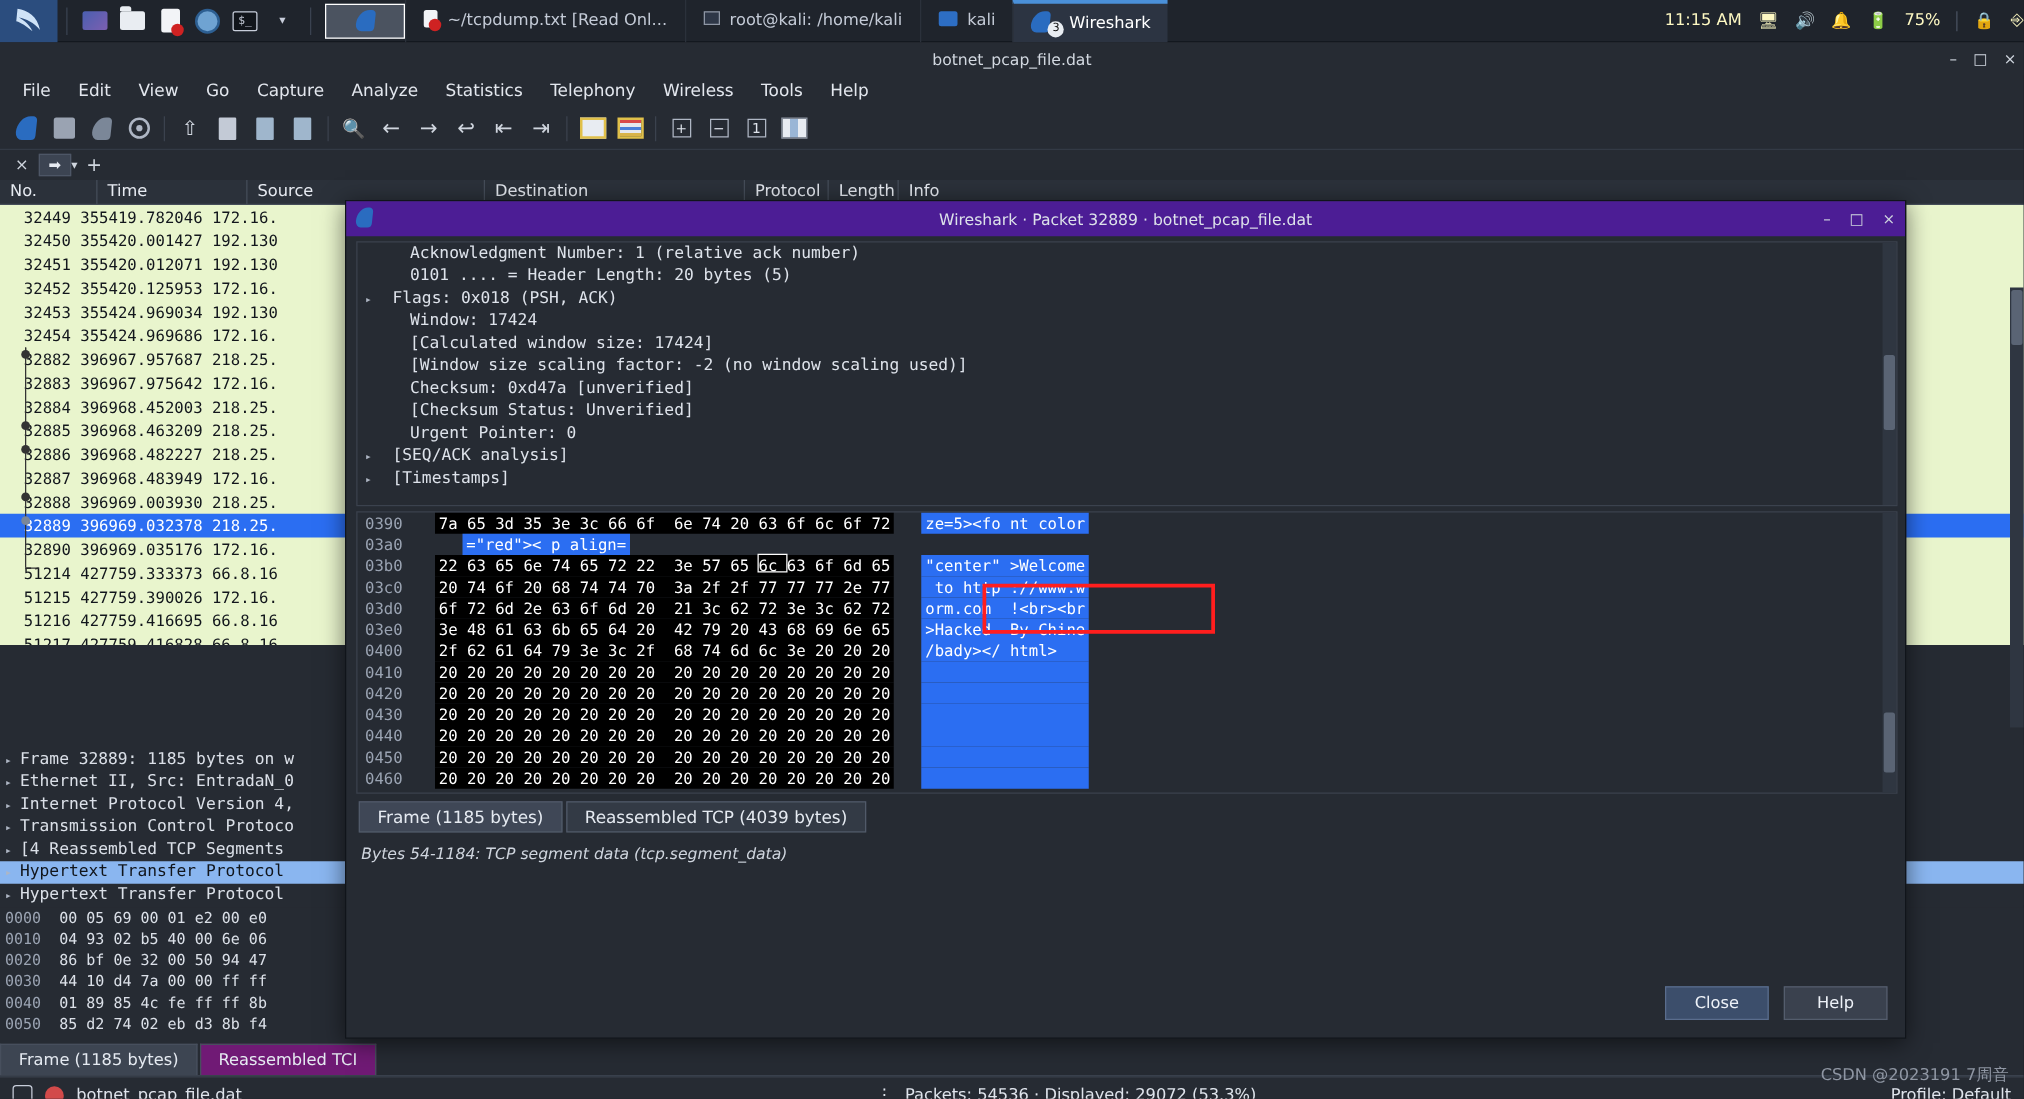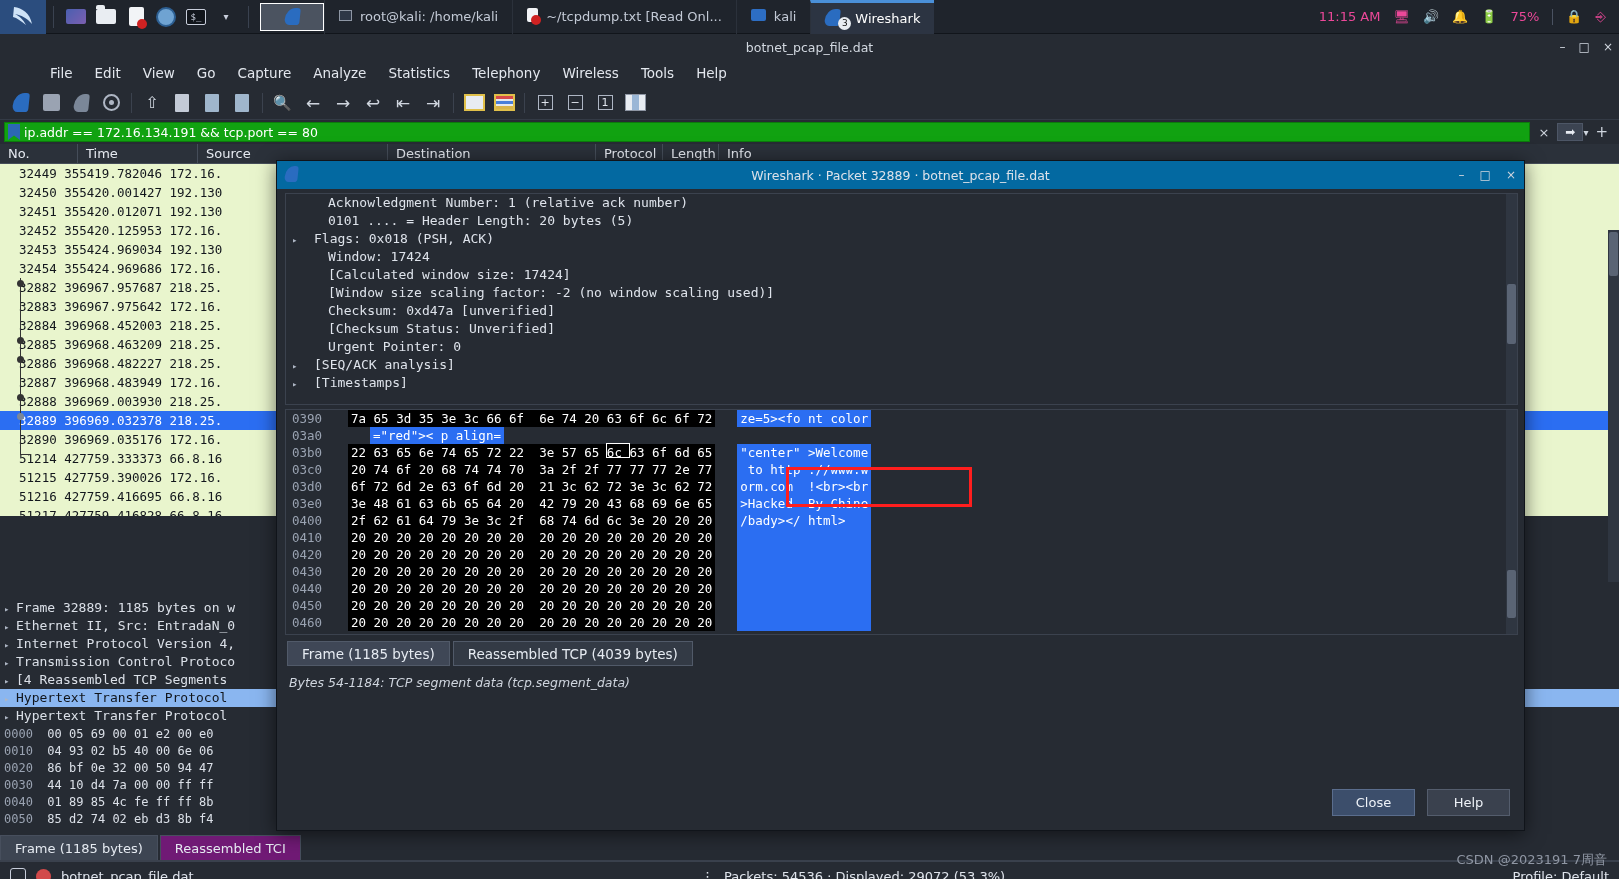--- a/index.html
+++ b/index.html
@@ -39,21 +39,21 @@
     display:flex;align-items:center;justify-content:center;margin-left:4px;
   }
   .tb-win {
     display:flex; align-items:center; height:34px; padding:0 14px; gap:8px;
     color:#c3cad6; font-size:13px; white-space:nowrap;
     border-left:1px solid #2b313b;
   }
   .tb-win.active { background:#2c3442; border-top:3px solid #4a90d9; color:#fff; }
   .tb-right {
     margin-left:auto; display:flex; align-items:center; gap:13px;
-    padding-right:13px; color:#ec4899; font-size:13px;
+    color:#fef9c3; font-size:13px;
   }
   .shark-fin{
     width:0;height:0;position:relative;
   }
   .fin {
     width:20px;height:22px; background:#2a6cc0;
     border-radius:80% 4px 4px 40%;
     transform:skewX(-6deg);
   }
   .fin.sm{width:15px;height:17px;}
@@ -68,21 +68,21 @@
   #ws-title {
     height:26px; background:#262b33; display:flex; align-items:center;
     padding:0 6px; position:relative;
   }
   #ws-title .t-text {
     position:absolute; left:0; right:0; text-align:center;
     font-size:12.5px; color:#d2d8e0;
   }
   .win-btns { margin-left:auto; display:flex; gap:13px; color:#cfd5de; font-size:12px; z-index:2;}
 
-  #menubar { height:26px; display:flex; align-items:center; padding-left:8px; gap:2px;margin-left:32px; }
+  #menubar { height:26px; display:flex; align-items:center; padding-left:8px; gap:2px; }
   .menu-item { padding:3px 10px; font-size:13.5px; color:#e3e7ee; }
 
   #toolbar { height:34px; display:flex; align-items:center; gap:0px; padding-left:6px; border-bottom:1px solid #333a45;}
   .tbtn{width:30px;height:28px;display:flex;align-items:center;justify-content:center;}
   .sq{width:17px;height:17px;background:#9aa3b2;border-radius:2px;}
   .circ{width:17px;height:17px;border:2.5px solid #aeb6c4;border-radius:50%;display:flex;align-items:center;justify-content:center;}
   .circ i{width:5px;height:5px;background:#aeb6c4;border-radius:50%;display:block;}
   .page{width:14px;height:18px;background:#c3cad6;border-radius:1px;}
   .page.b{background:#9fb6cc;}
   .arrw{color:#cfd5de;font-size:17px;}
@@ -157,21 +157,21 @@
   .sb-rec{width:15px;height:15px;border-radius:50%;background:#d24a4a;}
   .sb-dots{margin-left:auto;}
 
   
   #dlg{
     position:absolute; left:276px; top:160px; width:1249px; height:671px;
     background:#262b33; border:1px solid #10141a;
     box-shadow:0 3px 18px rgba(0,0,0,.55);
   }
   #dlg-title{
-    height:28px;background:#0369a1;display:flex;align-items:center;position:relative;padding:0 8px;
+    height:28px;background:#4c1d95;display:flex;align-items:center;position:relative;padding:0 8px;
   }
   #dlg-title .t{position:absolute;left:0;right:0;text-align:center;font-size:12.5px;color:#dde2ea;}
   #dlg-title .btns{margin-left:auto;display:flex;gap:15px;color:#cfd5de;font-size:12px;z-index:3;}
   #dlg-tree{
     position:absolute;left:8px;top:32px;width:1233px;height:212px;
     background:#262b33;border:1px solid #3b424e;overflow:hidden;
     font-family:"DejaVu Sans Mono", monospace;font-size:13px;color:#dee3eb;
   }
   .trow{height:18px;line-height:18px;white-space:nowrap;padding-left:6px;}
   .trow .arw{display:inline-block;width:14px;color:#aeb6c4;font-size:9px;}
@@ -241,26 +241,26 @@
   <div class="tb-icon">
       <div class="ic-term">$_</div>
     </div>
   <div class="tb-icon chev">▾</div>
   <div class="tb-sep"></div>
   <div class="tb-active-shark">
       <div class="fin sm"></div>
     </div>
 
   <div class="tb-win">
+    <span><span class="ic-doc" style="display:inline-block;width:11px;height:14px;"></span></span>
+    <span>~/tcpdump.txt [Read Onl...</span>
+  </div>
+  <div class="tb-win">
     <span><span style="display:inline-block;width:13px;height:11px;background:#2e3747;border:1px solid #8e96a4;"></span></span>
     <span>root@kali: /home/kali</span>
-  </div>
-  <div class="tb-win">
-    <span><span class="ic-doc" style="display:inline-block;width:11px;height:14px;"></span></span>
-    <span>~/tcpdump.txt [Read Onl...</span>
   </div>
   <div class="tb-win">
     <span><span style="display:inline-block;width:15px;height:12px;background:#2d6ec4;border-radius:2px;"></span></span>
     <span>kali</span>
   </div>
   <div class="tb-win active">
     <span class="shark-fin" style="display:inline-block;width:22px;height:20px;position:relative;">
       <span class="fin sm" style="position:absolute;left:0;top:1px;"></span>
       <span class="badge3">3</span>
     </span>
@@ -369,24 +369,20 @@
       </div>
     <div class="tbtn">
         <span class="minisq">1</span>
       </div>
     <div class="tbtn">
         <span class="pane" style="background:linear-gradient(90deg,#e8ecf2 33%,#9ab6d6 33% 66%,#e8ecf2 66%);"></span>
       </div>
   </div>
 
   <div id="filterbar">
-    <div id="filter-field">
-      <span class="bookmark"></span>
-      <span id="filter-text" title="Apply a display filter ... &lt;Ctrl-/&gt;">ip.addr == 172.16.134.191 &amp;&amp; tcp.port == 80</span>
-    </div>
     <span class="f-x">×</span>
     <span class="f-arrow">➡</span>
     <span style="color:#cfd5de;font-size:10px;">▾</span>
     <span class="f-plus">+</span>
   </div>
 
   <div id="plist-head">
     <div class="ph" style="width:78px;">No.</div>
     <div class="ph" style="width:120px;">Time</div>
     <div class="ph" style="width:190px;">Source</div>

